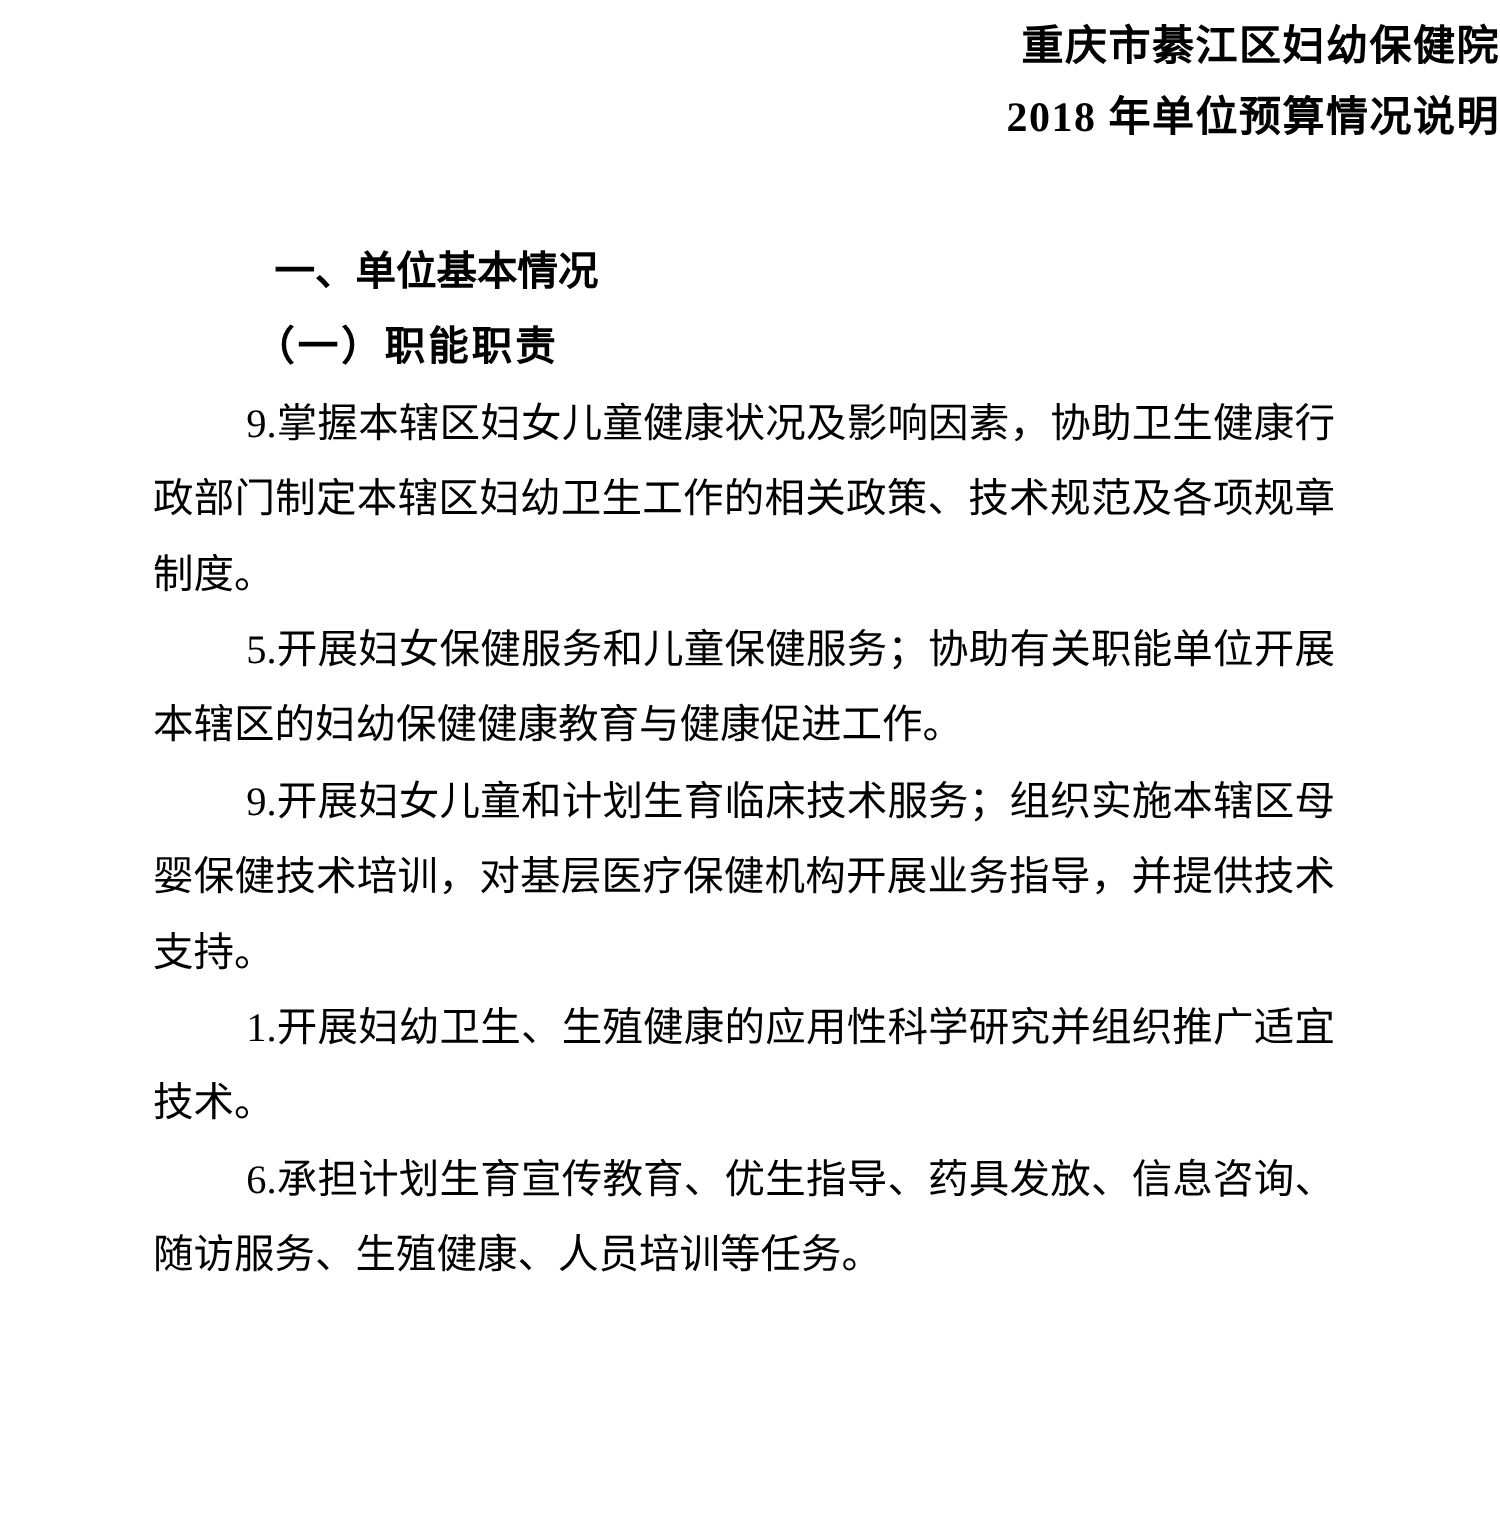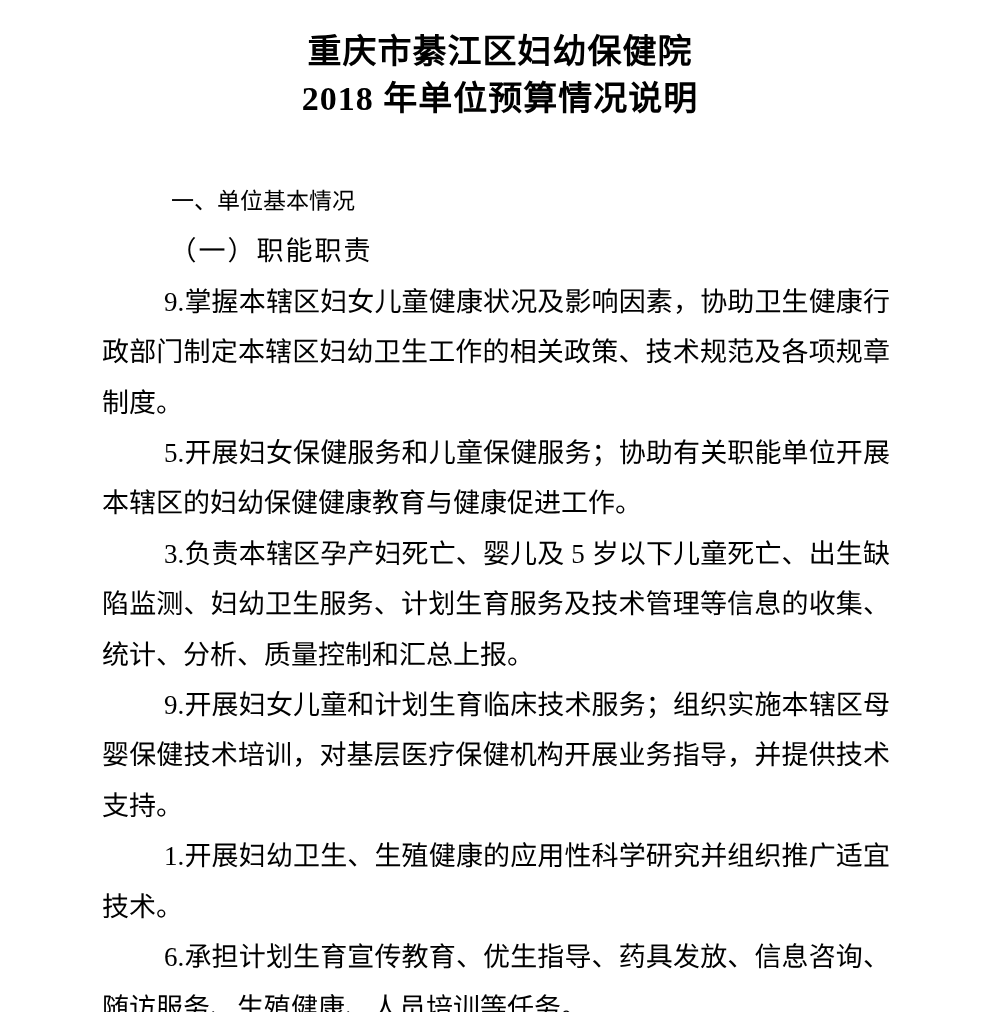--- a/index.html
+++ b/index.html
@@ -9,45 +9,45 @@
   }
   .page {
     position: relative;
     width: 1000px;
     height: 1012px;
     background: #ffffff;
     color: #000000;
     overflow: hidden;
   }
   .title-block {
-    padding-top: 28px;
-    text-align: center;
+    padding-top: 8px;
+    text-align: right;
     font-family: "Liberation Serif", "DejaVu Serif", serif;
     font-weight: 700;
-    font-size: 34px;
+    font-size: 28px;
     line-height: 47px;
     letter-spacing: 1px;
   }
   .content {
     margin: 54px 110px 0 102px;
     font-family: "Liberation Serif", "DejaVu Serif", serif;
     font-size: 27px;
     line-height: 50.4px;
   }
   .content > * {
     margin: 0;
   }
   .section-heading {
     font-family: "Liberation Sans", "DejaVu Sans", sans-serif;
-    font-weight: 400;
-    font-size: 23px;
+    font-weight: 700;
+    font-size: 27px;
     text-indent: 3em;
   }
   .subsection-heading {
-    font-weight: 400;
+    font-weight: 700;
     text-indent: 2.5em;
     letter-spacing: 2px;
   }
   .body-paragraph {
     text-indent: 2.3em;
     text-align: justify;
     text-align-last: left;
   }
 </style>
 </head>
@@ -63,21 +63,20 @@
   <div class="content">
 
     <div class="section-heading">一、单位基本情况</div>
 
     <div class="subsection-heading">（一）职能职责</div>
 
     <p class="body-paragraph">9.掌握本辖区妇女儿童健康状况及影响因素，协助卫生健康行政部门制定本辖区妇幼卫生工作的相关政策、技术规范及各项规章制度。</p>
 
     <p class="body-paragraph">5.开展妇女保健服务和儿童保健服务；协助有关职能单位开展本辖区的妇幼保健健康教育与健康促进工作。</p>
 
-    <p class="body-paragraph">3.负责本辖区孕产妇死亡、婴儿及 5 岁以下儿童死亡、出生缺陷监测、妇幼卫生服务、计划生育服务及技术管理等信息的收集、统计、分析、质量控制和汇总上报。</p>
 
     <p class="body-paragraph">9.开展妇女儿童和计划生育临床技术服务；组织实施本辖区母婴保健技术培训，对基层医疗保健机构开展业务指导，并提供技术支持。</p>
 
     <p class="body-paragraph">1.开展妇幼卫生、生殖健康的应用性科学研究并组织推广适宜技术。</p>
 
     <p class="body-paragraph">6.承担计划生育宣传教育、优生指导、药具发放、信息咨询、随访服务、生殖健康、人员培训等任务。</p>
 
   </div>
 
 </div>

